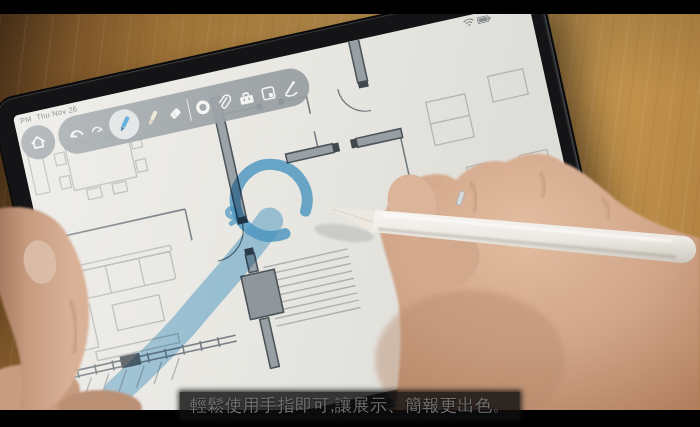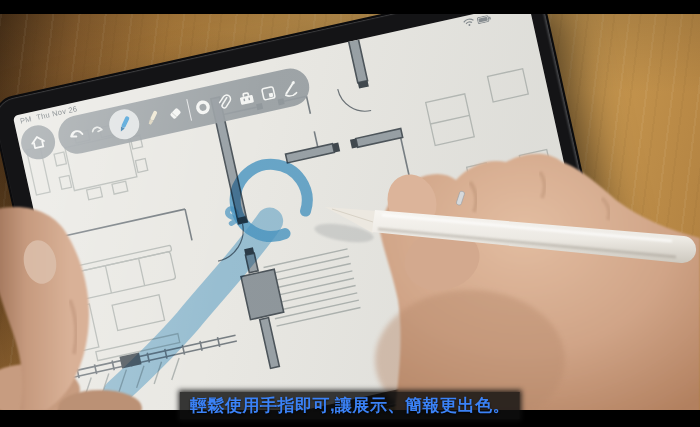--- a/index.html
+++ b/index.html
@@ -39,21 +39,21 @@
   .pill{position:absolute;left:40px;top:13px;width:256px;height:38px;border-radius:19px;
     background:var(--toolbar-gray);display:flex;align-items:center;gap:5px;padding:0 9px;}
   .tb{display:flex;align-items:center;justify-content:center;flex:0 0 auto;}
   .sel-circle{width:30px;height:30px;border-radius:50%;background:rgba(228,231,231,.95);
     display:flex;align-items:center;justify-content:center;}
   .tb-div{width:1px;height:22px;background:rgba(255,255,255,.75);}
   .hands{position:absolute;inset:0;pointer-events:none;}
   
   .subtitle{position:absolute;left:50%;top:392px;transform:translateX(-50%);
     background:var(--subtitle-bg);box-shadow:0 0 5px 2px var(--subtitle-bg);
-    color:#3b82f6;font-size:17px;font-weight:bold;letter-spacing:.5px;line-height:21px;
+    color:#737373;font-size:17px;font-weight:normal;letter-spacing:.5px;line-height:21px;
     padding:3px 10px;white-space:nowrap;text-shadow:0 1px 2px rgba(0,0,0,.8);}
   .bar{position:absolute;left:0;width:700px;background:#000;}
   .bar.top{top:0;height:14px;} .bar.bottom{top:410px;height:17px;}
 </style>
 </head>
 <body>
 
 <div class="stage">
   <div class="photo">
     <div class="grain"></div>

